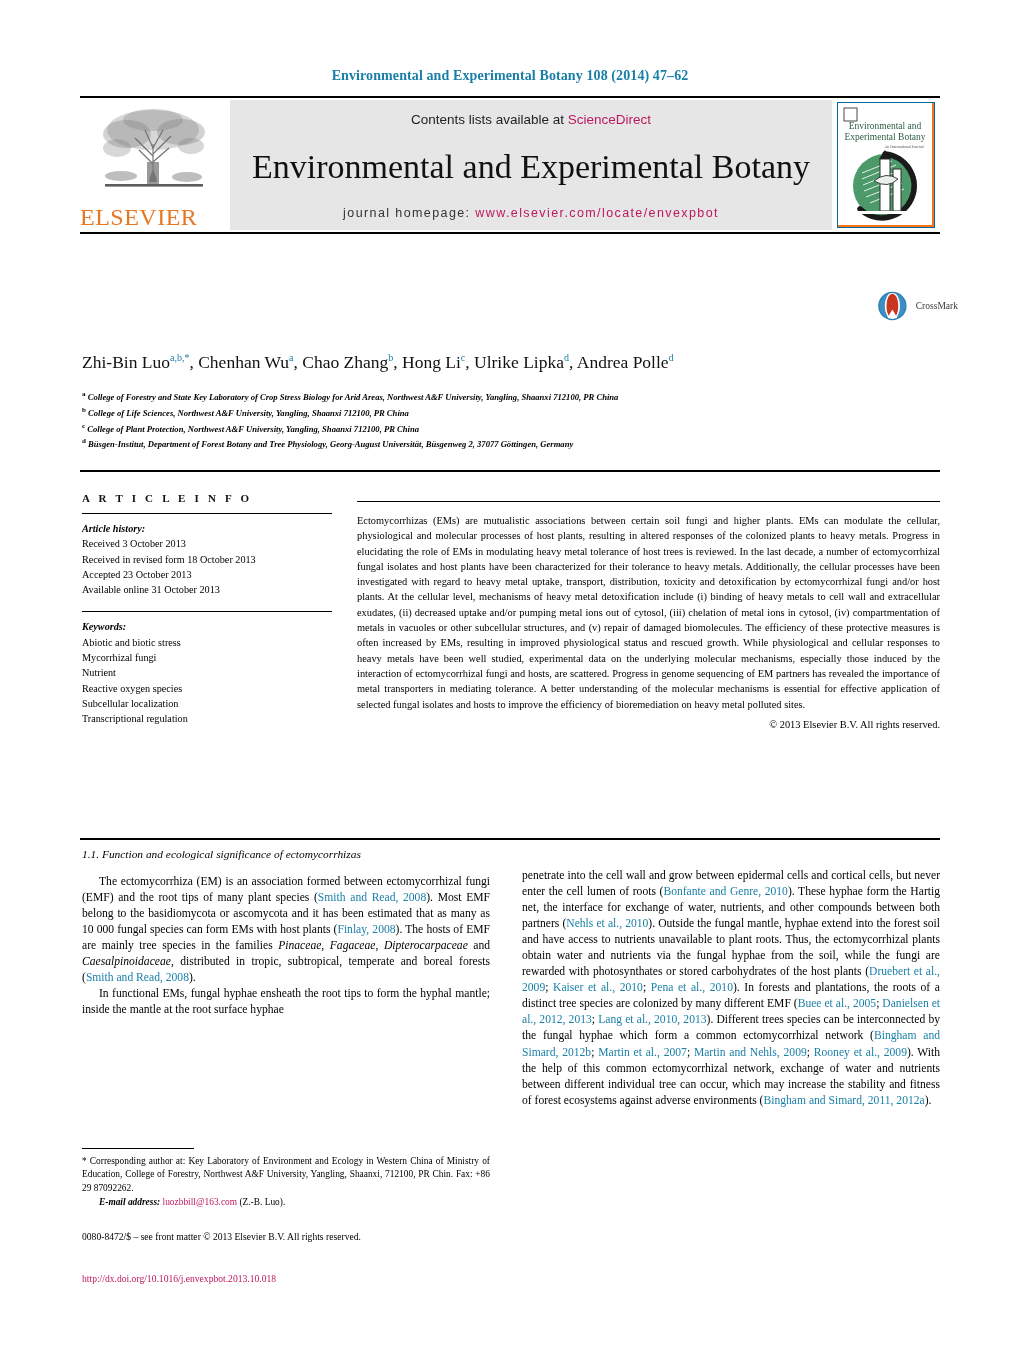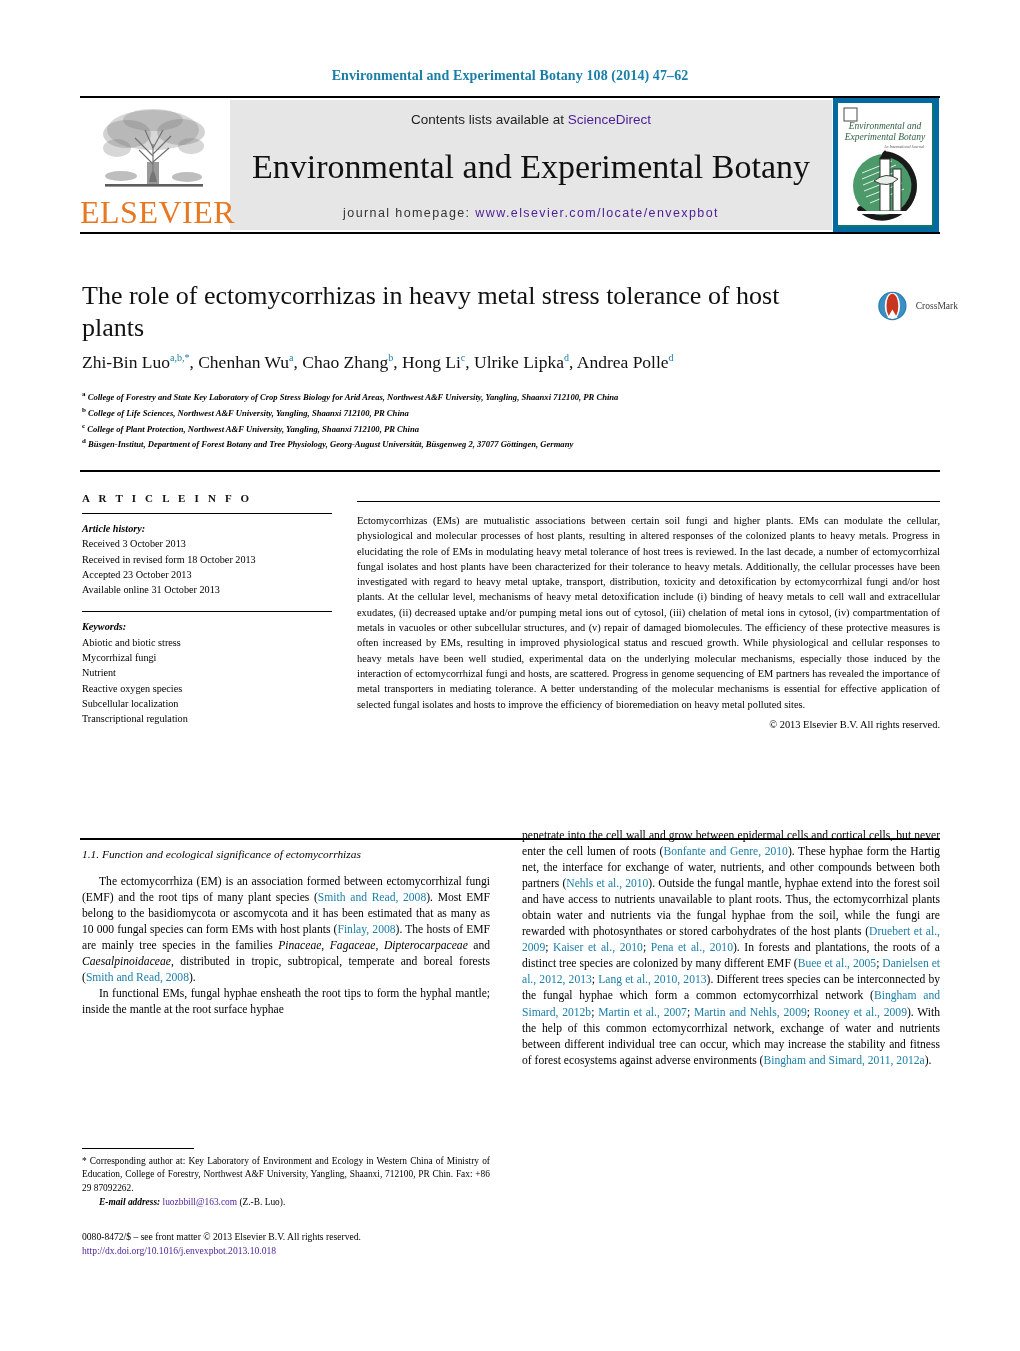--- a/index.html
+++ b/index.html
@@ -15,22 +15,23 @@
     position: relative;
     overflow: hidden;
   }
   .page {
     position: absolute;
     left: 0; top: 0;
     width: 1020px;
     height: 1351px;
   }
   a, .link {
-    color: #4c1d95;
+    color: #be185d;
     text-decoration: none;
+    margin-top: 28px;
   }
   .cite { color: #1a7fa8; }
 
   
   .runhead {
     position: absolute;
     top: 68px; left: 0; width: 1020px;
     text-align: center;
     font-size: 14px;
     font-weight: bold;
@@ -58,25 +59,25 @@
     width: 150px;
     flex: 0 0 150px;
     position: relative;
     padding-top: 6px;
     box-sizing: border-box;
   }
   .tree-svg { display:block; margin: 0 auto; }
   .elsevier-word {
     font-family: "Liberation Serif", serif;
     color: #E87722;
-    font-size: 32px;
+    font-size: 24px;
     letter-spacing: 0.5px;
     text-align: left;
     line-height: 1;
-    margin-top: 0;
+    margin-top: 9px;
     font-weight: 400;
   }
   .mast-center {
     flex: 1 1 auto;
     background: #e6e6e6;
     display: flex;
     flex-direction: column;
     align-items: center;
     justify-content: space-between;
     padding: 12px 0 10px 0;
@@ -104,25 +105,24 @@
   .cover-block {
     width: 108px;
     flex: 0 0 108px;
     display: flex;
     align-items: center;
     justify-content: center;
   }
   .cover-img {
     width: 96px;
     height: 124px;
-    border: 5px solid #0369a1;
-    background: #0f766e;
+    border: 1px solid #0369a1;
+    background: #f97316;
     position: relative;
     overflow: hidden;
-    font-style: italic;
   }
 
   
   .title {
     position: absolute;
     left: 82px; top: 280px;
     width: 700px;
     font-size: 26px;
     line-height: 1.22;
     color: #111;
@@ -206,21 +206,21 @@
   }
 
   
   .colL {
     position: absolute;
     left: 82px; top: 848px;
     width: 408px;
   }
   .colR {
     position: absolute;
-    left: 522px; top: 828px;
+    left: 522px; top: 868px;
     width: 418px;
   }
   .h1 {
     font-family: "Liberation Serif", serif;
     font-size: 13px;
     font-weight: bold;
     margin: 0 0 17px 0;
   }
   .h2 {
     font-family: "Liberation Serif", serif;
@@ -336,21 +336,20 @@
             <rect x="55" y="66" width="8" height="42" fill="#ffffff" stroke="#2d2d2d" stroke-width="1"></rect>
             <path d="M36 78 q12 -10 24 -2 q-10 10 -24 2 z" fill="#e9efe9" stroke="#2d2d2d" stroke-width="0.9"></path>
             <rect x="12" y="108" width="70" height="3" fill="#ffffff"></rect>
           </svg>
         </div>
       </div>
 
     </div>
   </div>
 
-  <div class="title">The role of ectomycorrhizas in heavy metal stress tolerance of host plants</div>
 
   <div class="crossmark">
     <svg width="34" height="34" viewBox="0 0 34 34">
       <circle cx="17" cy="17" r="16" fill="#3a8fc4"></circle>
       <ellipse cx="17" cy="17" rx="9" ry="16" fill="#ffffff"></ellipse>
       <ellipse cx="17" cy="17" rx="7" ry="14.5" fill="#c8361f"></ellipse>
       <polygon points="17,21 24,33 10,33" fill="#ffffff"></polygon>
       <circle cx="17" cy="17" r="16" fill="none" stroke="#2c7fb4" stroke-width="1.5"></circle>
     </svg>
     <span class="crossmark-label">CrossMark</span>

